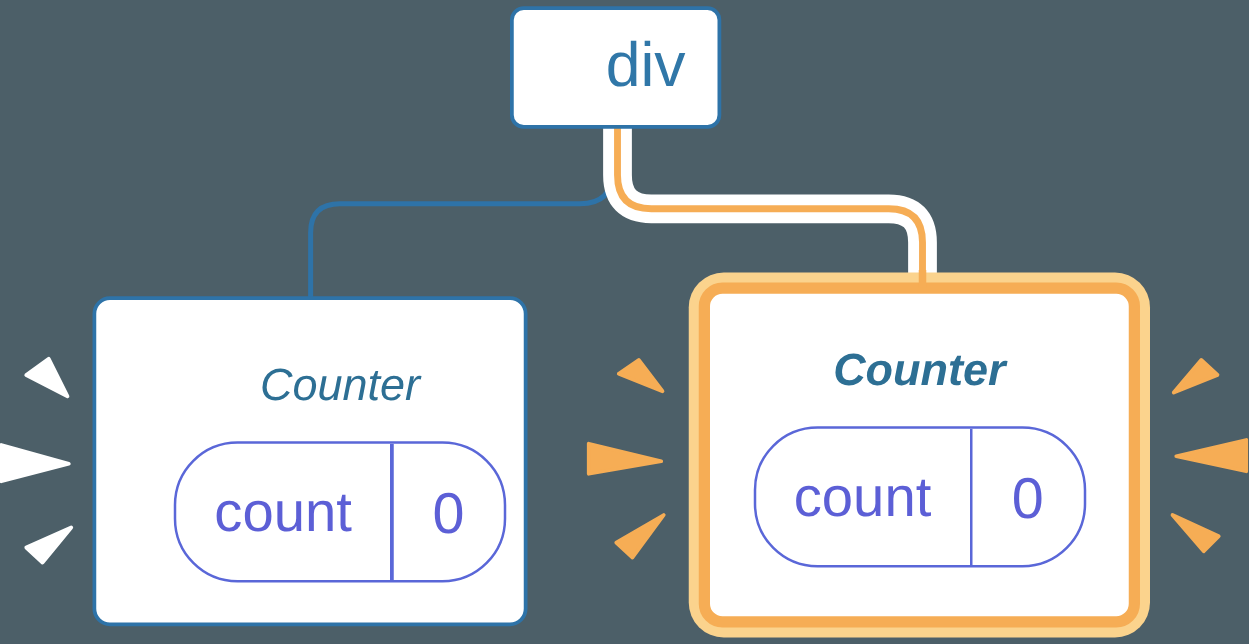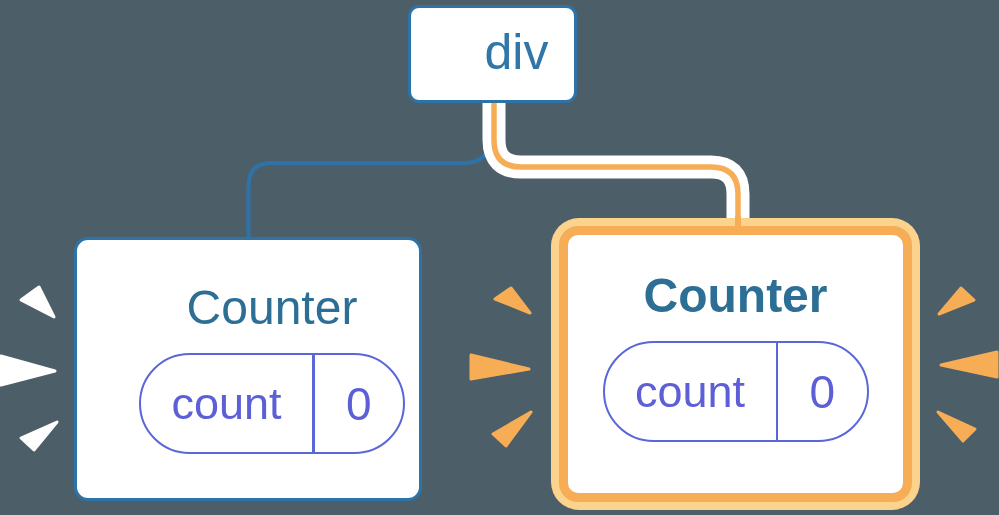--- a/index.html
+++ b/index.html
@@ -28,39 +28,39 @@
     padding-bottom:4px;
   }
 
   .counter-node{
     left:74px;top:237px;width:348px;height:264px;
     border:3.5px solid var(--c-blue,#2E73A8);border-radius:14px;
     display:flex;flex-direction:column;align-items:center;
     padding-top:40px;
   }
   .counter-title{
-    color:var(--c-blue-text,#2D6F94);font-size:48px;font-weight:500;line-height:56px;
+    color:var(--c-blue-text,#2D6F94);font-size:36px;font-weight:500;line-height:56px;font-style:italic;
   }
   .counter-title.bold{font-weight:700;}
 
   .counter-node-highlight-outer{
     position:absolute;left:551px;top:218px;width:369px;height:292px;
     background:var(--c-orange-light,#FBD38D);border-radius:28px;
     box-sizing:border-box;padding:8px;z-index:2;
   }
   .counter-node-highlight-inner{
     width:100%;height:100%;box-sizing:border-box;
     background:var(--c-white,#fff);
     border:9px solid var(--c-orange,#F6AD55);border-radius:19px;
     display:flex;flex-direction:column;align-items:center;
     padding-top:33px;
   }
 
   .state-pill{
-    margin-top:17px;width:266px;height:101px;box-sizing:border-box;
+    margin-top:17px;width:266px;height:113px;box-sizing:border-box;
     border:2.5px solid var(--c-indigo,#5A67D8);border-radius:51px;
     display:flex;align-items:stretch;overflow:hidden;
   }
   .state-pill .cell{
     display:flex;align-items:center;justify-content:center;
     color:var(--c-indigo-text,#5C5FD6);
   }
   .state-pill .name{flex:0 0 171px;font-size:45px;}
   .state-pill .divider{flex:0 0 2.5px;background:var(--c-indigo,#5A67D8);}
   .state-pill .value{flex:1 1 auto;font-size:46px;}

